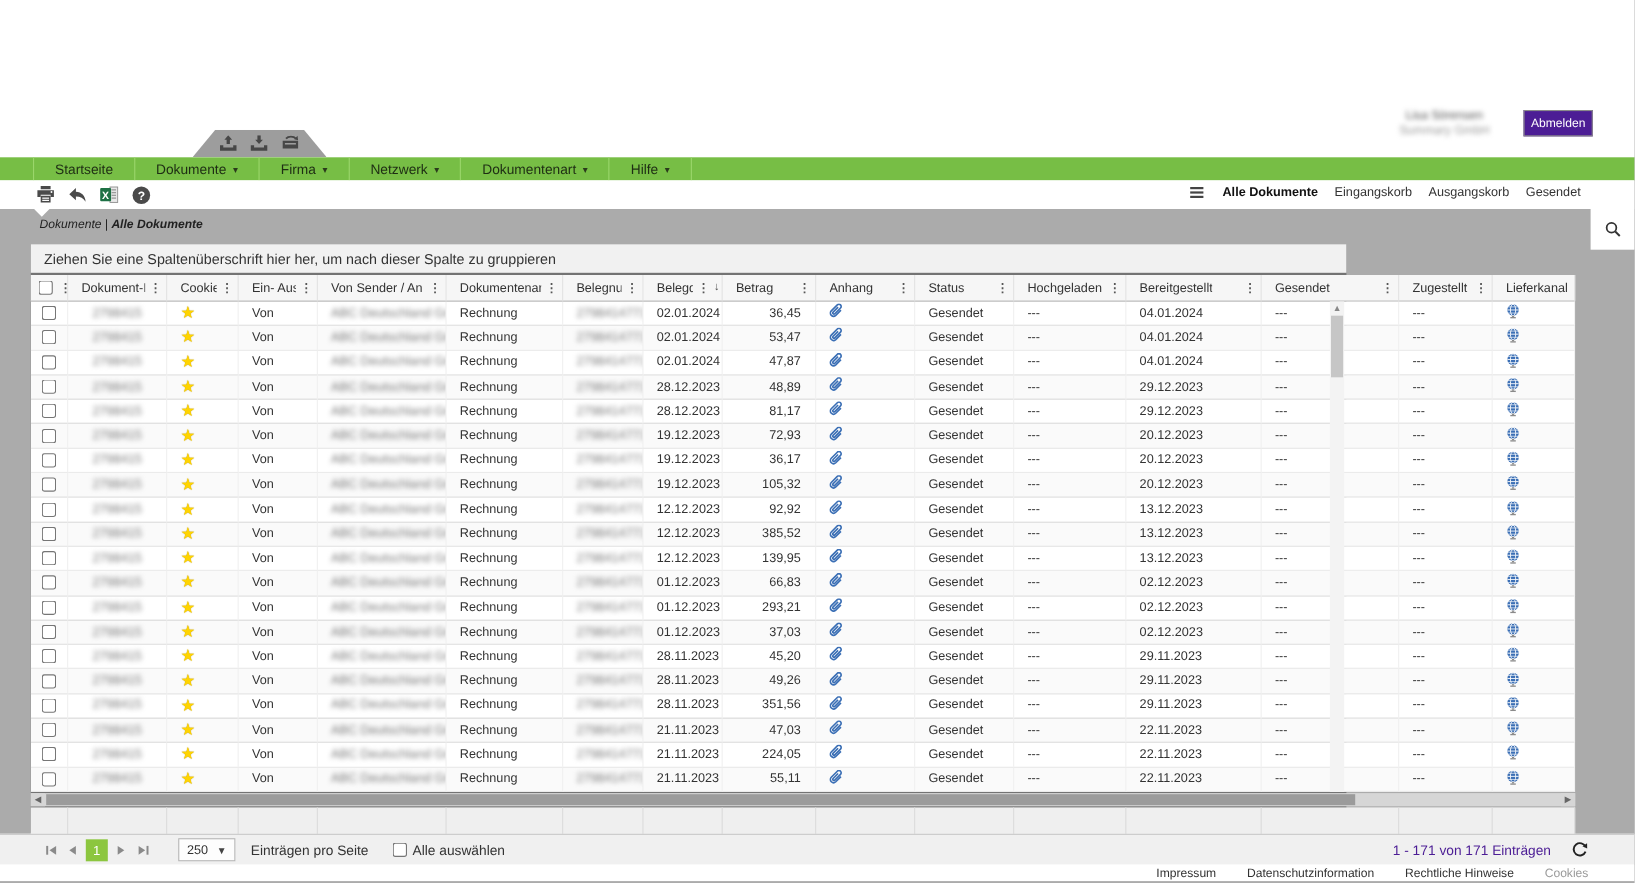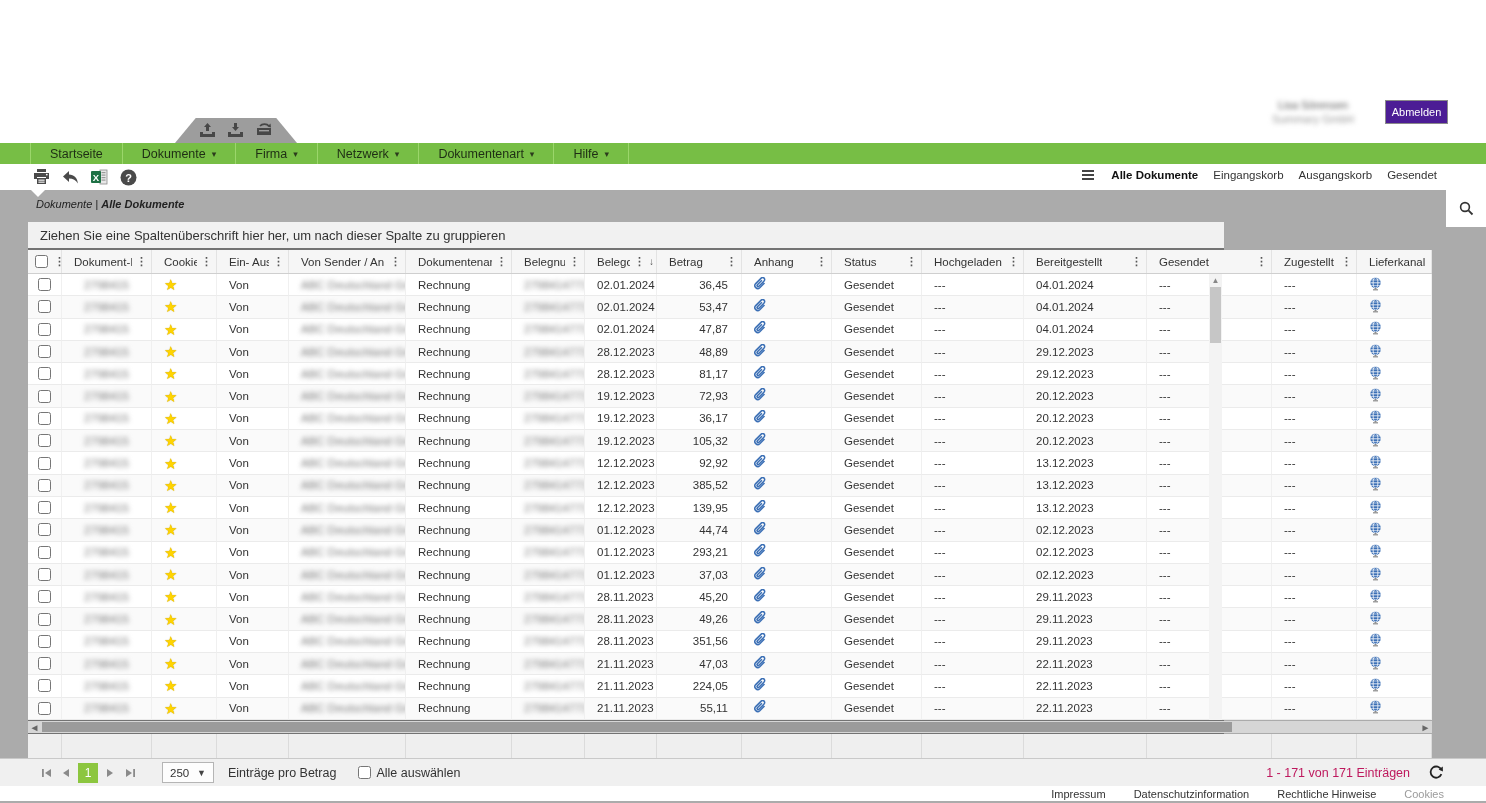--- a/index.html
+++ b/index.html
@@ -107,21 +107,21 @@
   .pg-btn { width:20px; height:20px; display:flex; align-items:center; justify-content:center; cursor:pointer; }
   .pg-current { width:20px; height:20px; background:#8CC63F; color:#fff; font-size:12px;
                 display:flex; align-items:center; justify-content:center; margin:0 2px; cursor:default; }
   .pg-select { margin-left:22px; width:52px; height:21px; border:1px solid #B5B5B5; background:#FDFDFD;
                display:flex; align-items:center; justify-content:space-between; padding:0 7px;
                font-size:11.5px; cursor:pointer; }
   .pg-select .caret { font-size:9px; color:#444; }
   .pg-label { margin-left:14px; font-size:12.5px; color:#333; }
   .pg-selectall { margin-left:22px; display:flex; align-items:center; gap:5px; font-size:12.5px; color:#333; }
   .pg-right { margin-left:auto; display:flex; align-items:center; gap:18px; }
-  .pg-count { font-size:12.5px; color:#be185d; }
+  .pg-count { font-size:12.5px; color:#4c1d95; }
   .refresh-btn { cursor:pointer; display:flex; }
 
   
   .footerbar { position:absolute; top:786px; left:0; right:0; height:17px; background:#fff;
                border-bottom:2px solid #ABABAB; display:flex; align-items:center;
                justify-content:flex-end; gap:28px; padding-right:42px; }
   .flink { font-size:11px; color:#333; cursor:pointer; }
   .flink.muted { color:#9B9B9B; }
 </style>
 </head>
@@ -1000,21 +1000,21 @@
           <div class="tcell" style="width: 106px;">
             <span>Rechnung</span>
           </div>
           <div class="tcell" style="width: 73px;">
             <span class="blur">2798414771</span>
           </div>
           <div class="tcell" style="width: 72px;">
             <span>01.12.2023</span>
           </div>
           <div class="tcell right" style="width: 85px;">
-            <span>44,74</span>
+            <span>66,83</span>
           </div>
           <div class="tcell" style="width: 90px;">
             <span><svg width="13" height="14" viewBox="0 0 13 14">
                 <path fill="none" stroke="#3B6FB5" stroke-width="1.5" d="M10.5 6 L5.8 10.7 a2.9 2.9 0 0 1-4.1-4.1 L7.2 1.1 a2 2 0 0 1 2.9 2.9 L4.9 9.2 a1 1 0 0 1-1.5-1.5 L7.9 3.2"></path>
               </svg></span>
           </div>
           <div class="tcell" style="width: 90px;">
             <span>Gesendet</span>
           </div>
           <div class="tcell" style="width: 102px;">
@@ -1577,21 +1577,21 @@
     <svg width="11" height="10" viewBox="0 0 11 10">
         <path fill="#8A8A8A" d="M1 1 L7 5 L1 9 Z"></path>
         <rect x="8.2" y="1" width="1.8" height="8" fill="#8A8A8A"></rect>
       </svg>
   </span>
 
   <div class="pg-select">
     <span>250</span>
     <span class="caret">▼</span>
   </div>
-  <span class="pg-label">Einträge pro Betrag</span>
+  <span class="pg-label">Einträgen pro Seite</span>
 
   <label class="pg-selectall">
     <input type="checkbox" style="">
     <span>Alle auswählen</span>
   </label>
 
   <div class="pg-right">
     <span class="pg-count">1 - 171 von 171 Einträgen</span>
     <span class="refresh-btn">
       <svg width="16" height="16" viewBox="0 0 16 16">

